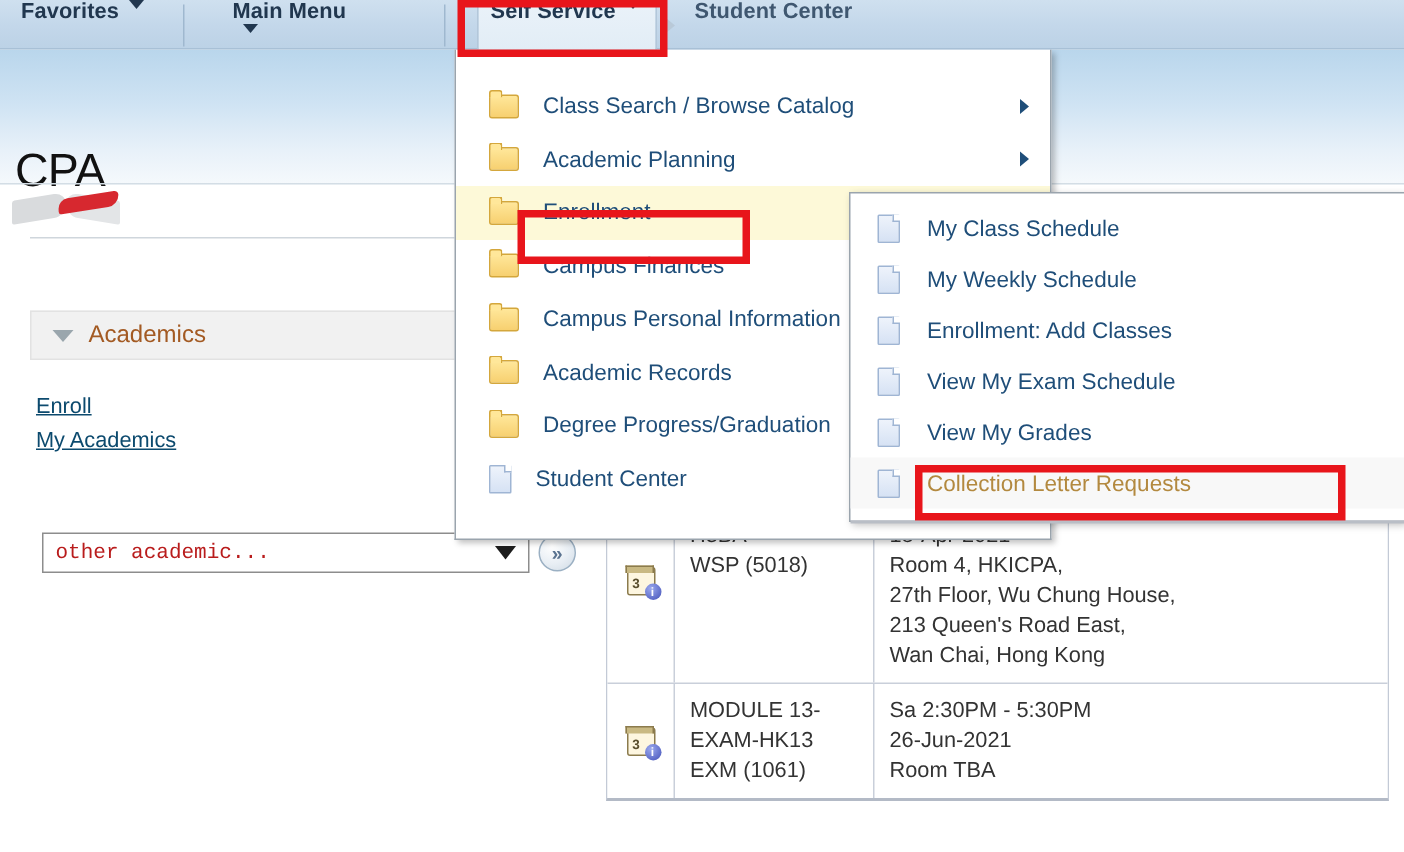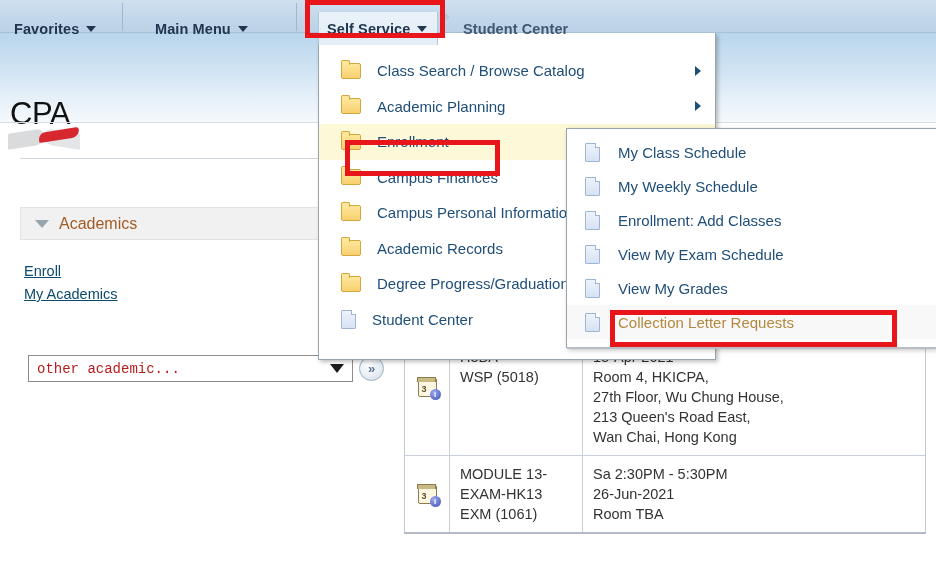--- a/index.html
+++ b/index.html
@@ -23,24 +23,24 @@
   .topnav {
     position: absolute;
     left: 0; top: 0;
     width: 936px; height: 33px;
     background: linear-gradient(to bottom, #cfe0ef 0%, #c3d7ea 55%, #bcd2e6 100%);
     border-bottom: 1px solid #a8c0d6;
     box-sizing: border-box;
   }
   .navitem {
     position: absolute;
-    top: 12px;
+    top: 0;
     height: 33px;
     display: flex;
-    align-items: center;
+    align-items: flex-start;
     font-size: 14.5px;
     font-weight: bold;
     color: #21374f;
     letter-spacing: .1px;
     box-sizing: border-box;
     white-space: nowrap;
   }
   .navitem .caret {
     display: inline-block;
     width: 0; height: 0;
@@ -48,21 +48,21 @@
     border-left: 5px solid transparent;
     border-right: 5px solid transparent;
     border-top: 6px solid #21374f;
   }
   #nav-favorites { left: 14px; }
   #nav-sep1 {
     position: absolute; left: 122px; top: 3px;
     width: 1px; height: 28px;
     background: #9fb8cf;
   }
-  #nav-mainmenu { left: 155px; }
+  #nav-mainmenu { left: 155px; flex-direction: column; }
   #nav-sep2 {
     position: absolute; left: 296px; top: 3px;
     width: 1px; height: 28px;
     background: #9fb8cf;
   }
   #nav-selfservice {
     left: 318px;
     padding: 0 10px 0 8px;
     background: linear-gradient(to bottom, #eaf2f9 0%, #e2edf6 100%);
     border-left: 1px solid #b3c7da;
@@ -293,21 +293,21 @@
     color: #ffffff;
     font-size: 8px;
     line-height: 11px;
     text-align: center;
     font-weight: bold;
   }
 
   
   .menu1 {
     position: absolute;
-    left: 318px; top: 33px;
+    left: 303px; top: 33px;
     width: 398px; height: 327px;
     background: #ffffff;
     border: 1px solid #9aa4ad;
     border-top: none;
     box-shadow: 2px 2px 4px rgba(0,0,0,.25);
     box-sizing: border-box;
     padding-top: 20px;
   }
   .menu-item {
     position: relative;

